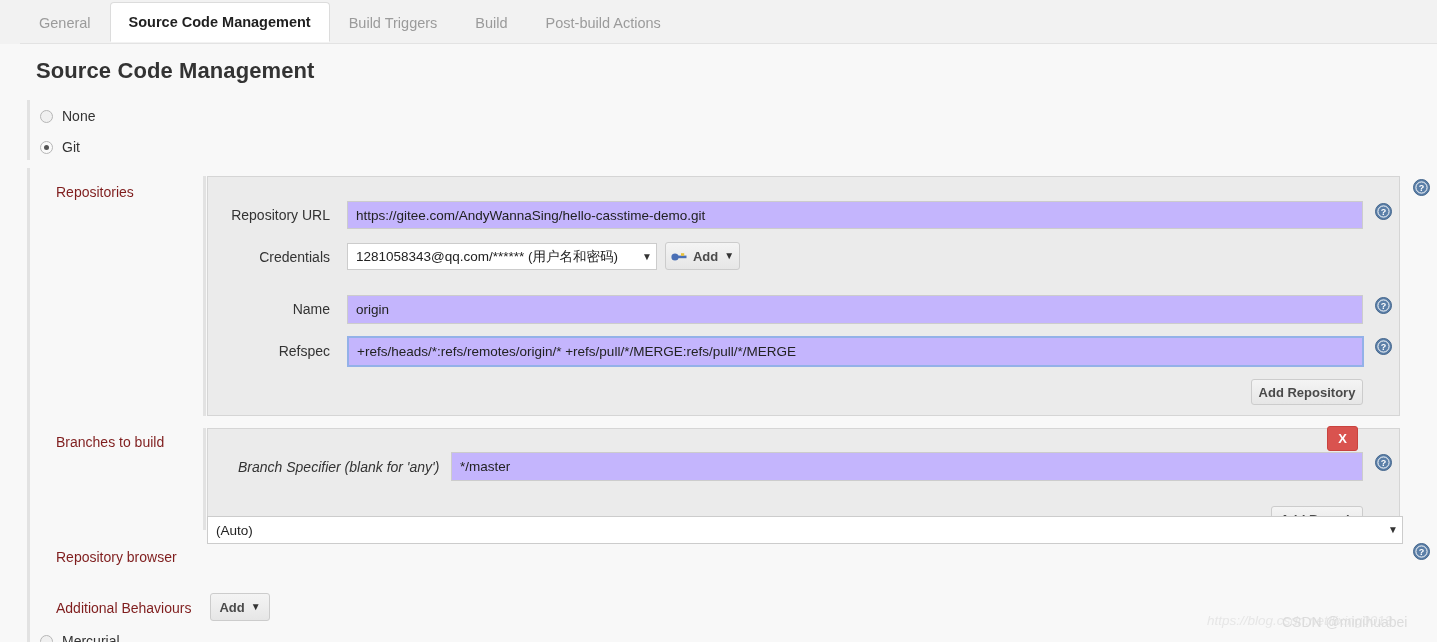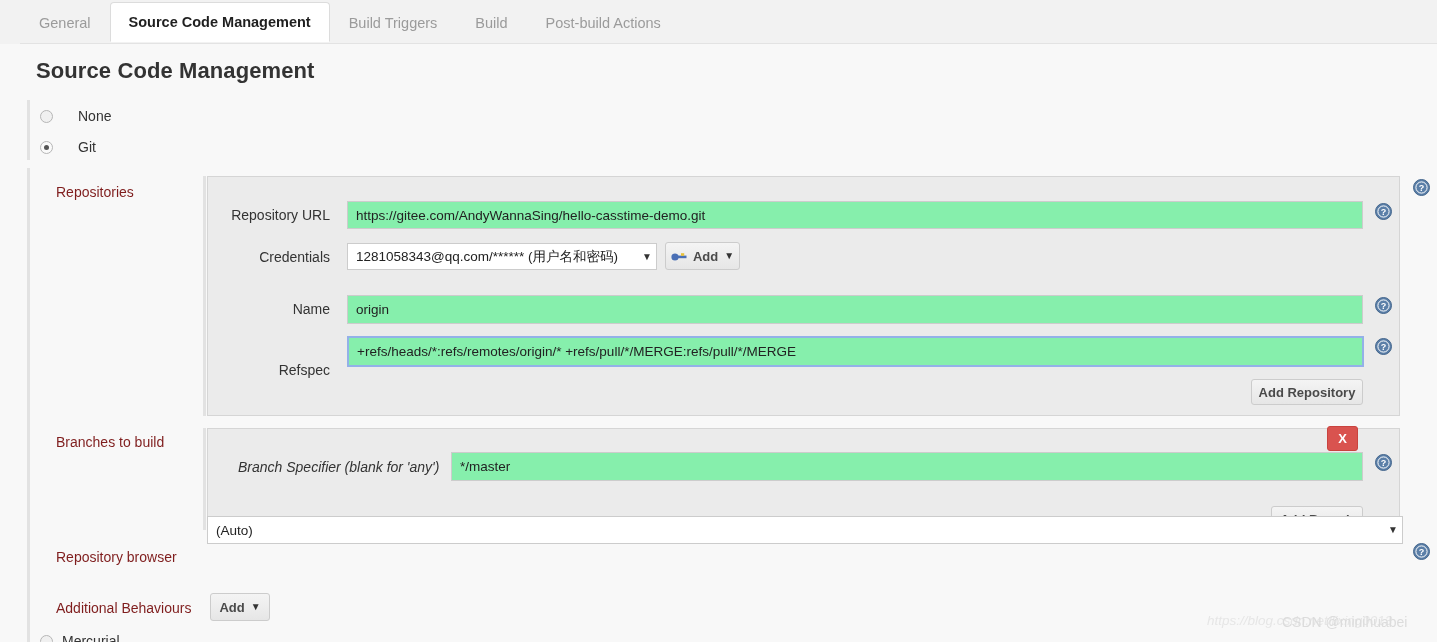--- a/index.html
+++ b/index.html
@@ -56,21 +56,21 @@
     position: absolute; left: 27px; top: 100px; width: 3px; height: 60px;
     background: #e2e2e2;
   }
   .left-rule2 {
     position: absolute; left: 27px; top: 168px; width: 3px; height: 474px;
     background: #e2e2e2;
   }
 
   
   .radio-row {
-    position: absolute; display: flex; align-items: center; gap: 25px;
+    position: absolute; display: flex; align-items: center; gap: 9px;
     font-size: 14px; color: #333;
   }
   .radio {
     width: 13px; height: 13px; border-radius: 50%;
     border: 1px solid #b6b6b6;
     background: #f0f0f0;
     display: inline-block; position: relative; flex: none;
   }
   .radio.checked { background: #fafafa; }
   .radio.checked::after {
@@ -92,21 +92,21 @@
     background: #ebebeb;
     border: 1px solid #d5d5d5;
   }
 
   
   .fld-label {
     position: absolute; font-size: 14px; color: #333; text-align: right;
   }
   .txt {
     position: absolute;
-    background: #86efac;
+    background: #c4b5fd;
     border: 1px solid #ccc;
     font-size: 13.5px; color: #222;
     padding: 0 8px;
     display: flex; align-items: center;
     font-family: "Liberation Sans", sans-serif;
   }
   .txt.focused { border: 2px solid #93b1e8; }
 
   .select {
     position: absolute;
@@ -226,21 +226,21 @@
   <div class="fld-label" style="left:178px; top:301px; width:152px;">Name</div>
   <div class="txt" style="left:347px; top:295px; width:1016px; height:29px;">origin</div>
   <div class="help" style="left:1375px; top:297px;">
     <svg width="17" height="17" viewBox="0 0 17 17">
         <circle cx="8.5" cy="8.5" r="8" fill="#5b7fa8" stroke="#44668c"></circle>
         <circle cx="8.5" cy="8.5" r="5.6" fill="none" stroke="#ffffff" stroke-width="1"></circle>
         <text x="8.5" y="12" font-size="9" fill="#ffffff" text-anchor="middle" font-family="Liberation Sans, sans-serif" font-weight="bold">?</text>
       </svg>
   </div>
 
-  <div class="fld-label" style="left:178px; top:343px; width:152px;margin-top:19px;">Refspec</div>
+  <div class="fld-label" style="left:178px; top:343px; width:152px;">Refspec</div>
   <div class="txt focused" style="left:347px; top:336px; width:1017px; height:31px;">+refs/heads/*:refs/remotes/origin/* +refs/pull/*/MERGE:refs/pull/*/MERGE</div>
   <div class="help" style="left:1375px; top:338px;">
     <svg width="17" height="17" viewBox="0 0 17 17">
         <circle cx="8.5" cy="8.5" r="8" fill="#5b7fa8" stroke="#44668c"></circle>
         <circle cx="8.5" cy="8.5" r="5.6" fill="none" stroke="#ffffff" stroke-width="1"></circle>
         <text x="8.5" y="12" font-size="9" fill="#ffffff" text-anchor="middle" font-family="Liberation Sans, sans-serif" font-weight="bold">?</text>
       </svg>
   </div>
 
   <div class="btn" style="left:1251px; top:379px; width:112px; height:26px;">Add Repository</div>

